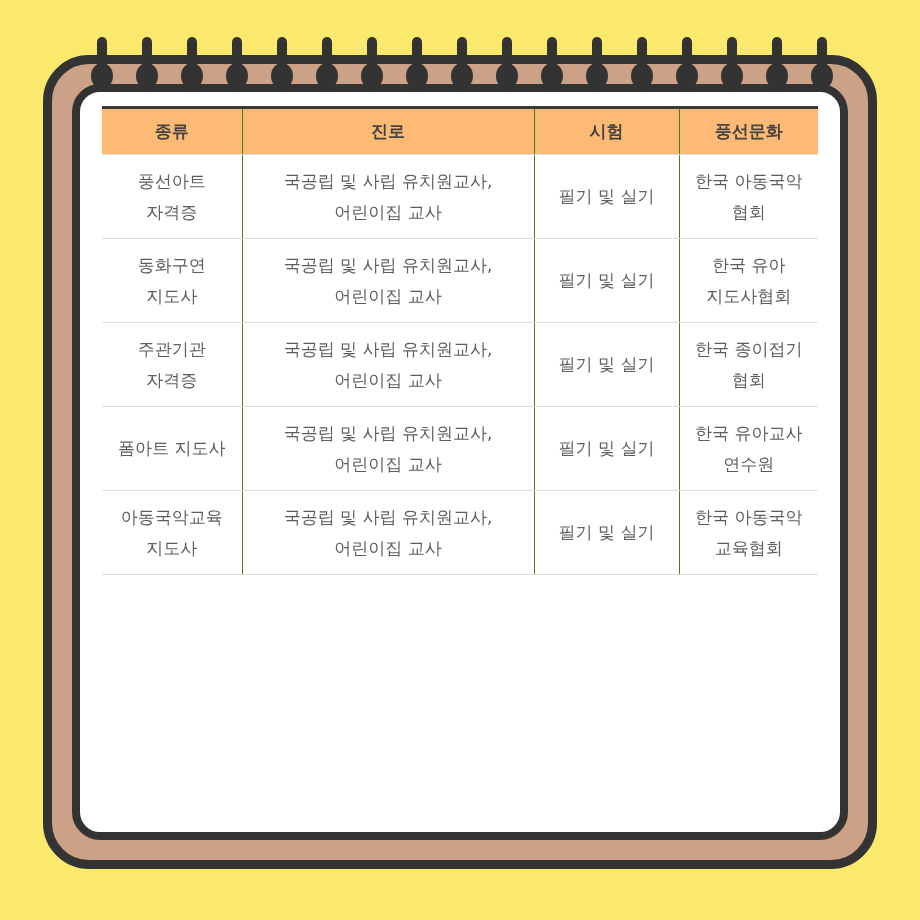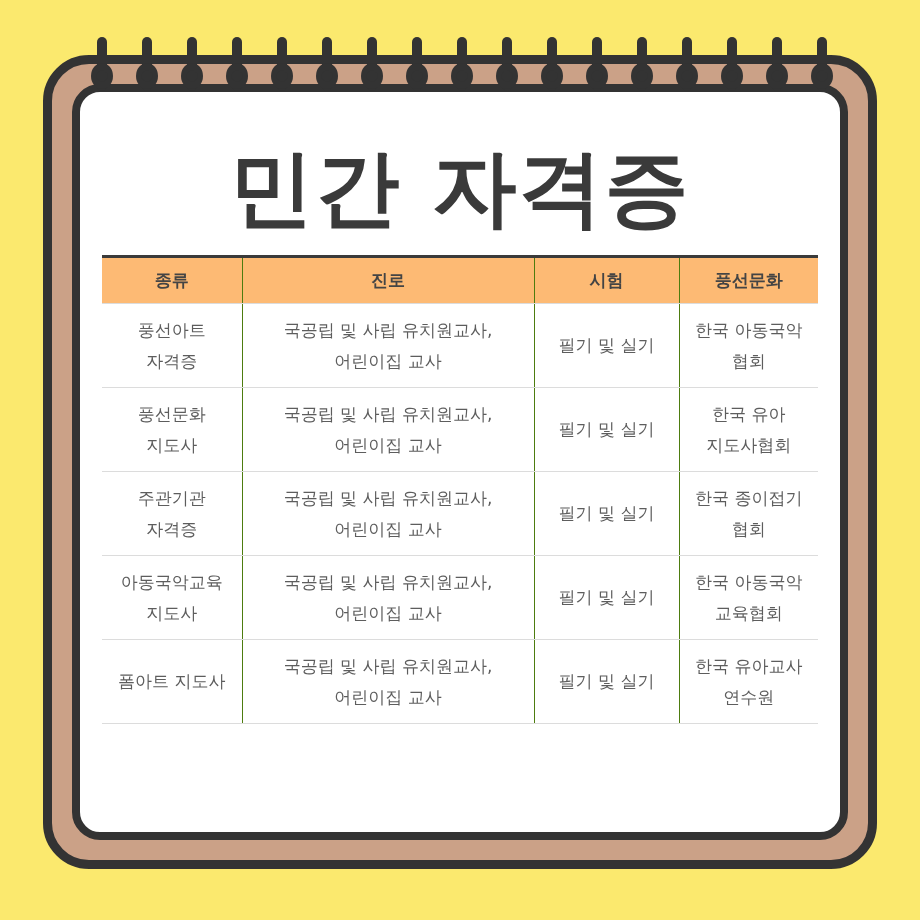--- a/index.html
+++ b/index.html
@@ -180,21 +180,20 @@
     <div class="ring">
       <span class="stem"></span>
       <span class="loop"></span>
     </div>
   </div>
 
 <div class="notepad">
   <div class="sheet">
     <div class="sheet-content">
 
-      <h1 class="title">민간 자격증</h1>
 
       <table class="cert">
         <colgroup>
           <col style="width:140px">
           <col style="width:292px">
           <col style="width:145px">
           <col style="width:139px">
         </colgroup>
         <thead>
           <tr>
@@ -205,41 +204,41 @@
           </tr>
         </thead>
         <tbody>
           <tr>
             <td>풍선아트 자격증</td>
             <td>국공립 및 사립 유치원교사, 어린이집 교사</td>
             <td>필기 및 실기</td>
             <td>한국 아동국악 협회</td>
           </tr>
           <tr>
-            <td>풍선문화 지도사</td>
+            <td>동화구연 지도사</td>
             <td>국공립 및 사립 유치원교사, 어린이집 교사</td>
             <td>필기 및 실기</td>
             <td>한국 유아 지도사협회</td>
           </tr>
           <tr>
             <td>주관기관 자격증</td>
             <td>국공립 및 사립 유치원교사, 어린이집 교사</td>
             <td>필기 및 실기</td>
             <td>한국 종이접기 협회</td>
           </tr>
           <tr>
+            <td>폼아트 지도사</td>
+            <td>국공립 및 사립 유치원교사, 어린이집 교사</td>
+            <td>필기 및 실기</td>
+            <td>한국 유아교사 연수원</td>
+          </tr>
+          <tr>
             <td>아동국악교육 지도사</td>
             <td>국공립 및 사립 유치원교사, 어린이집 교사</td>
             <td>필기 및 실기</td>
             <td>한국 아동국악 교육협회</td>
-          </tr>
-          <tr>
-            <td>폼아트 지도사</td>
-            <td>국공립 및 사립 유치원교사, 어린이집 교사</td>
-            <td>필기 및 실기</td>
-            <td>한국 유아교사 연수원</td>
           </tr>
         </tbody>
       </table>
 
     </div>
   </div>
 </div>
 
 </body></html>

